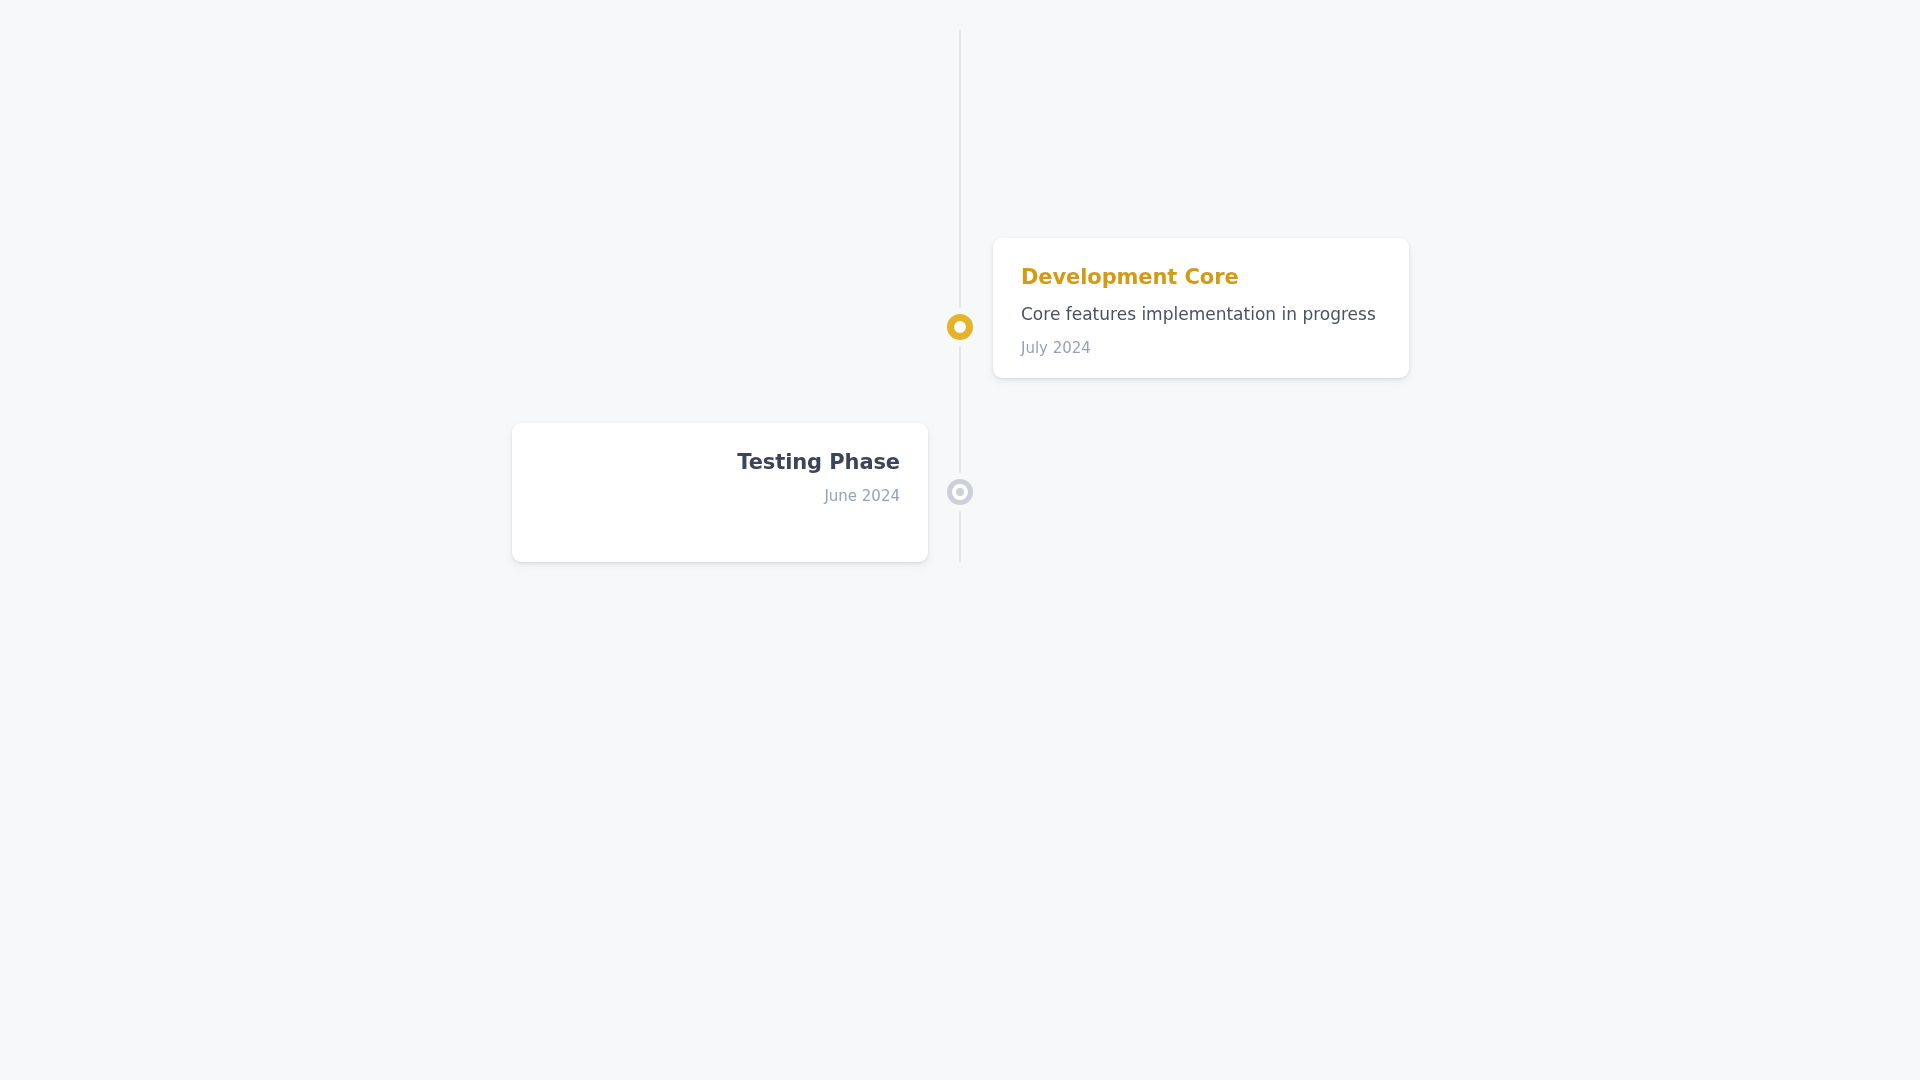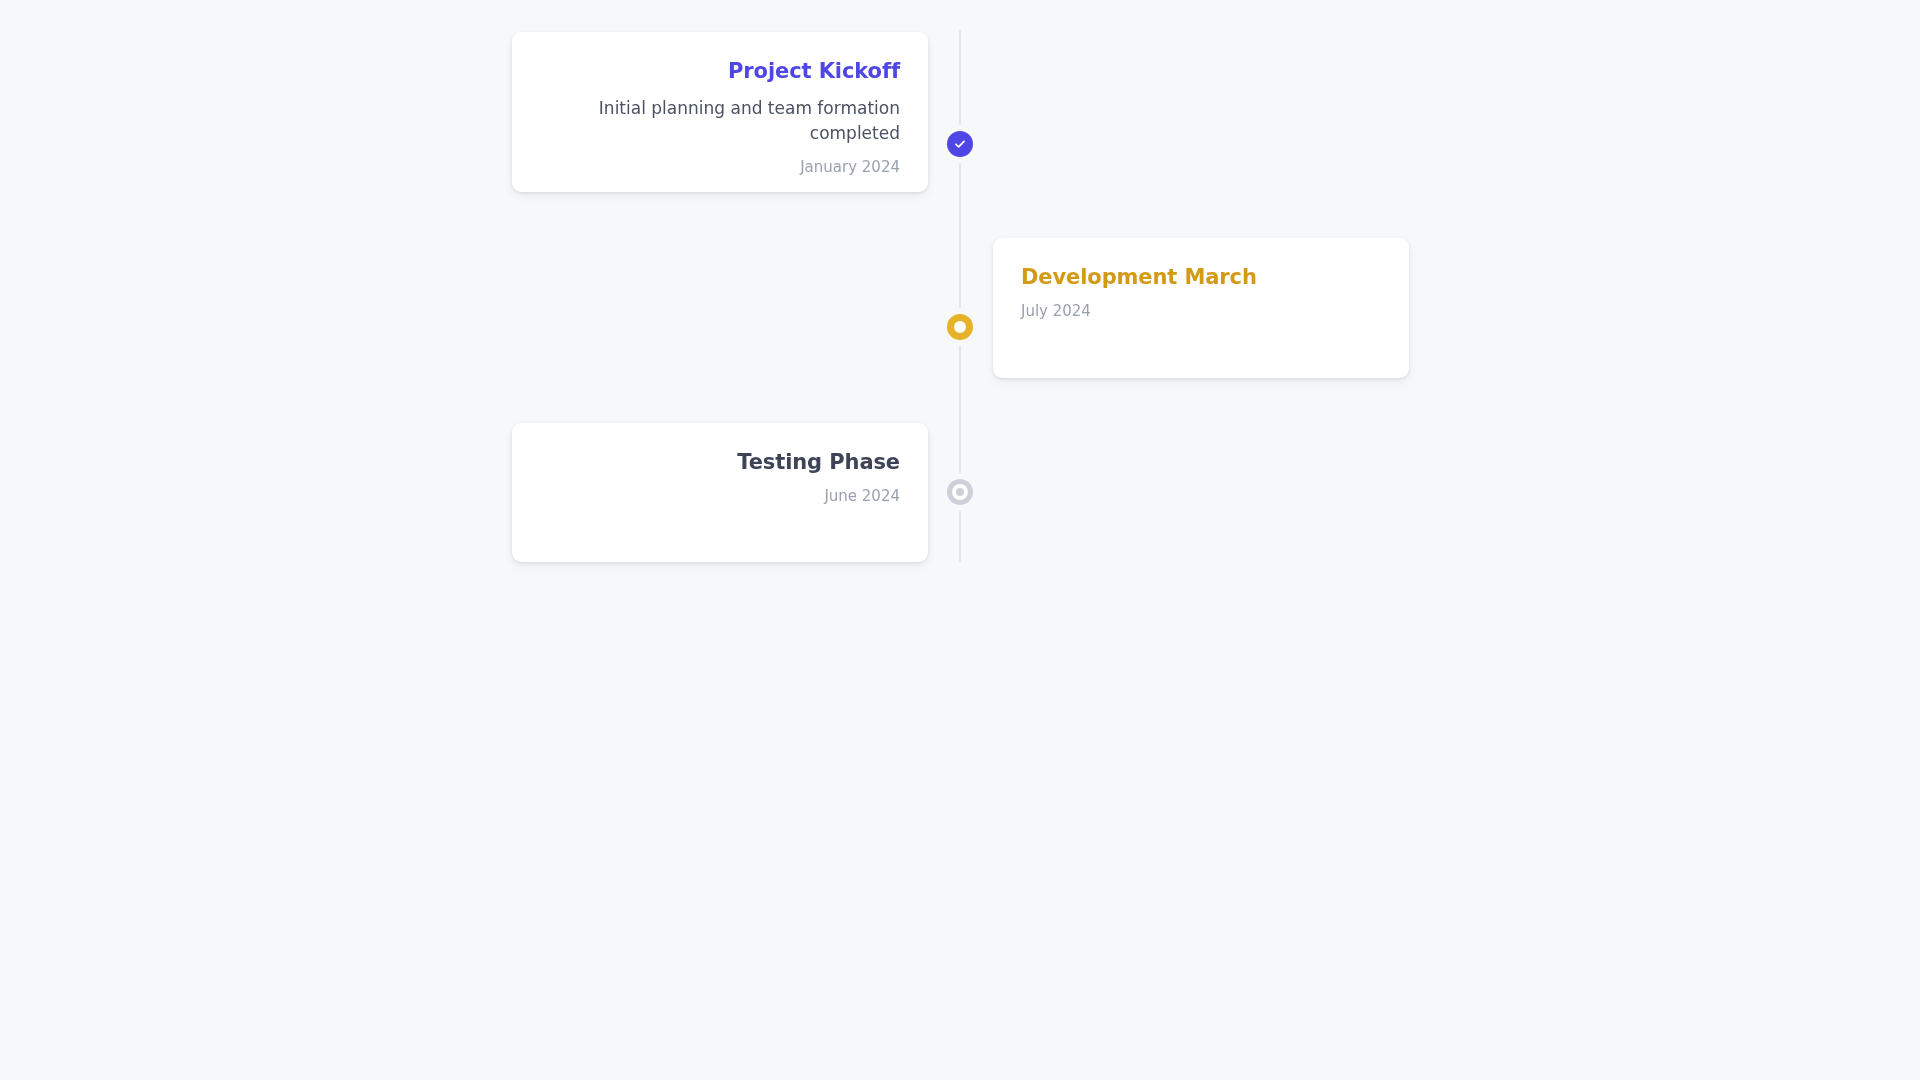--- a/index.html
+++ b/index.html
@@ -149,42 +149,26 @@
     background:#ccd0d7;
   }
 </style>
 </head>
 <body>
 
 <div class="timeline">
 
   <div class="timeline-axis"></div>
 
-  <div class="tl-row r1" data-side="left">
-
-    <div class="tl-card left">
-      <div class="card-title t-indigo">Project Kickoff</div>
-      <div class="card-desc">Initial planning and team formation completed</div>
-      <div class="card-date">January 2024</div>
-    </div>
-
-    <div class="tl-marker">
-      <div class="marker-dot done">
-        <svg width="14" height="14" viewBox="0 0 16 16" aria-hidden="true">
-          <path d="M3.4 8.3 L6.4 11.2 L12.6 5.0" fill="none" stroke="#ffffff" stroke-width="2" stroke-linecap="round" stroke-linejoin="round"></path>
-        </svg>
-      </div>
-    </div>
-
-  </div>
 
   <div class="tl-row r2" data-side="right">
 
     <div class="tl-card right">
-      <div class="card-title t-amber">Development March</div>
+      <div class="card-title t-amber">Development Core</div>
+      <div class="card-desc">Core features implementation in progress</div>
       <div class="card-date">July 2024</div>
     </div>
 
     <div class="tl-marker">
       <div class="marker-dot active"></div>
     </div>
 
   </div>
 
   <div class="tl-row r3" data-side="left">

